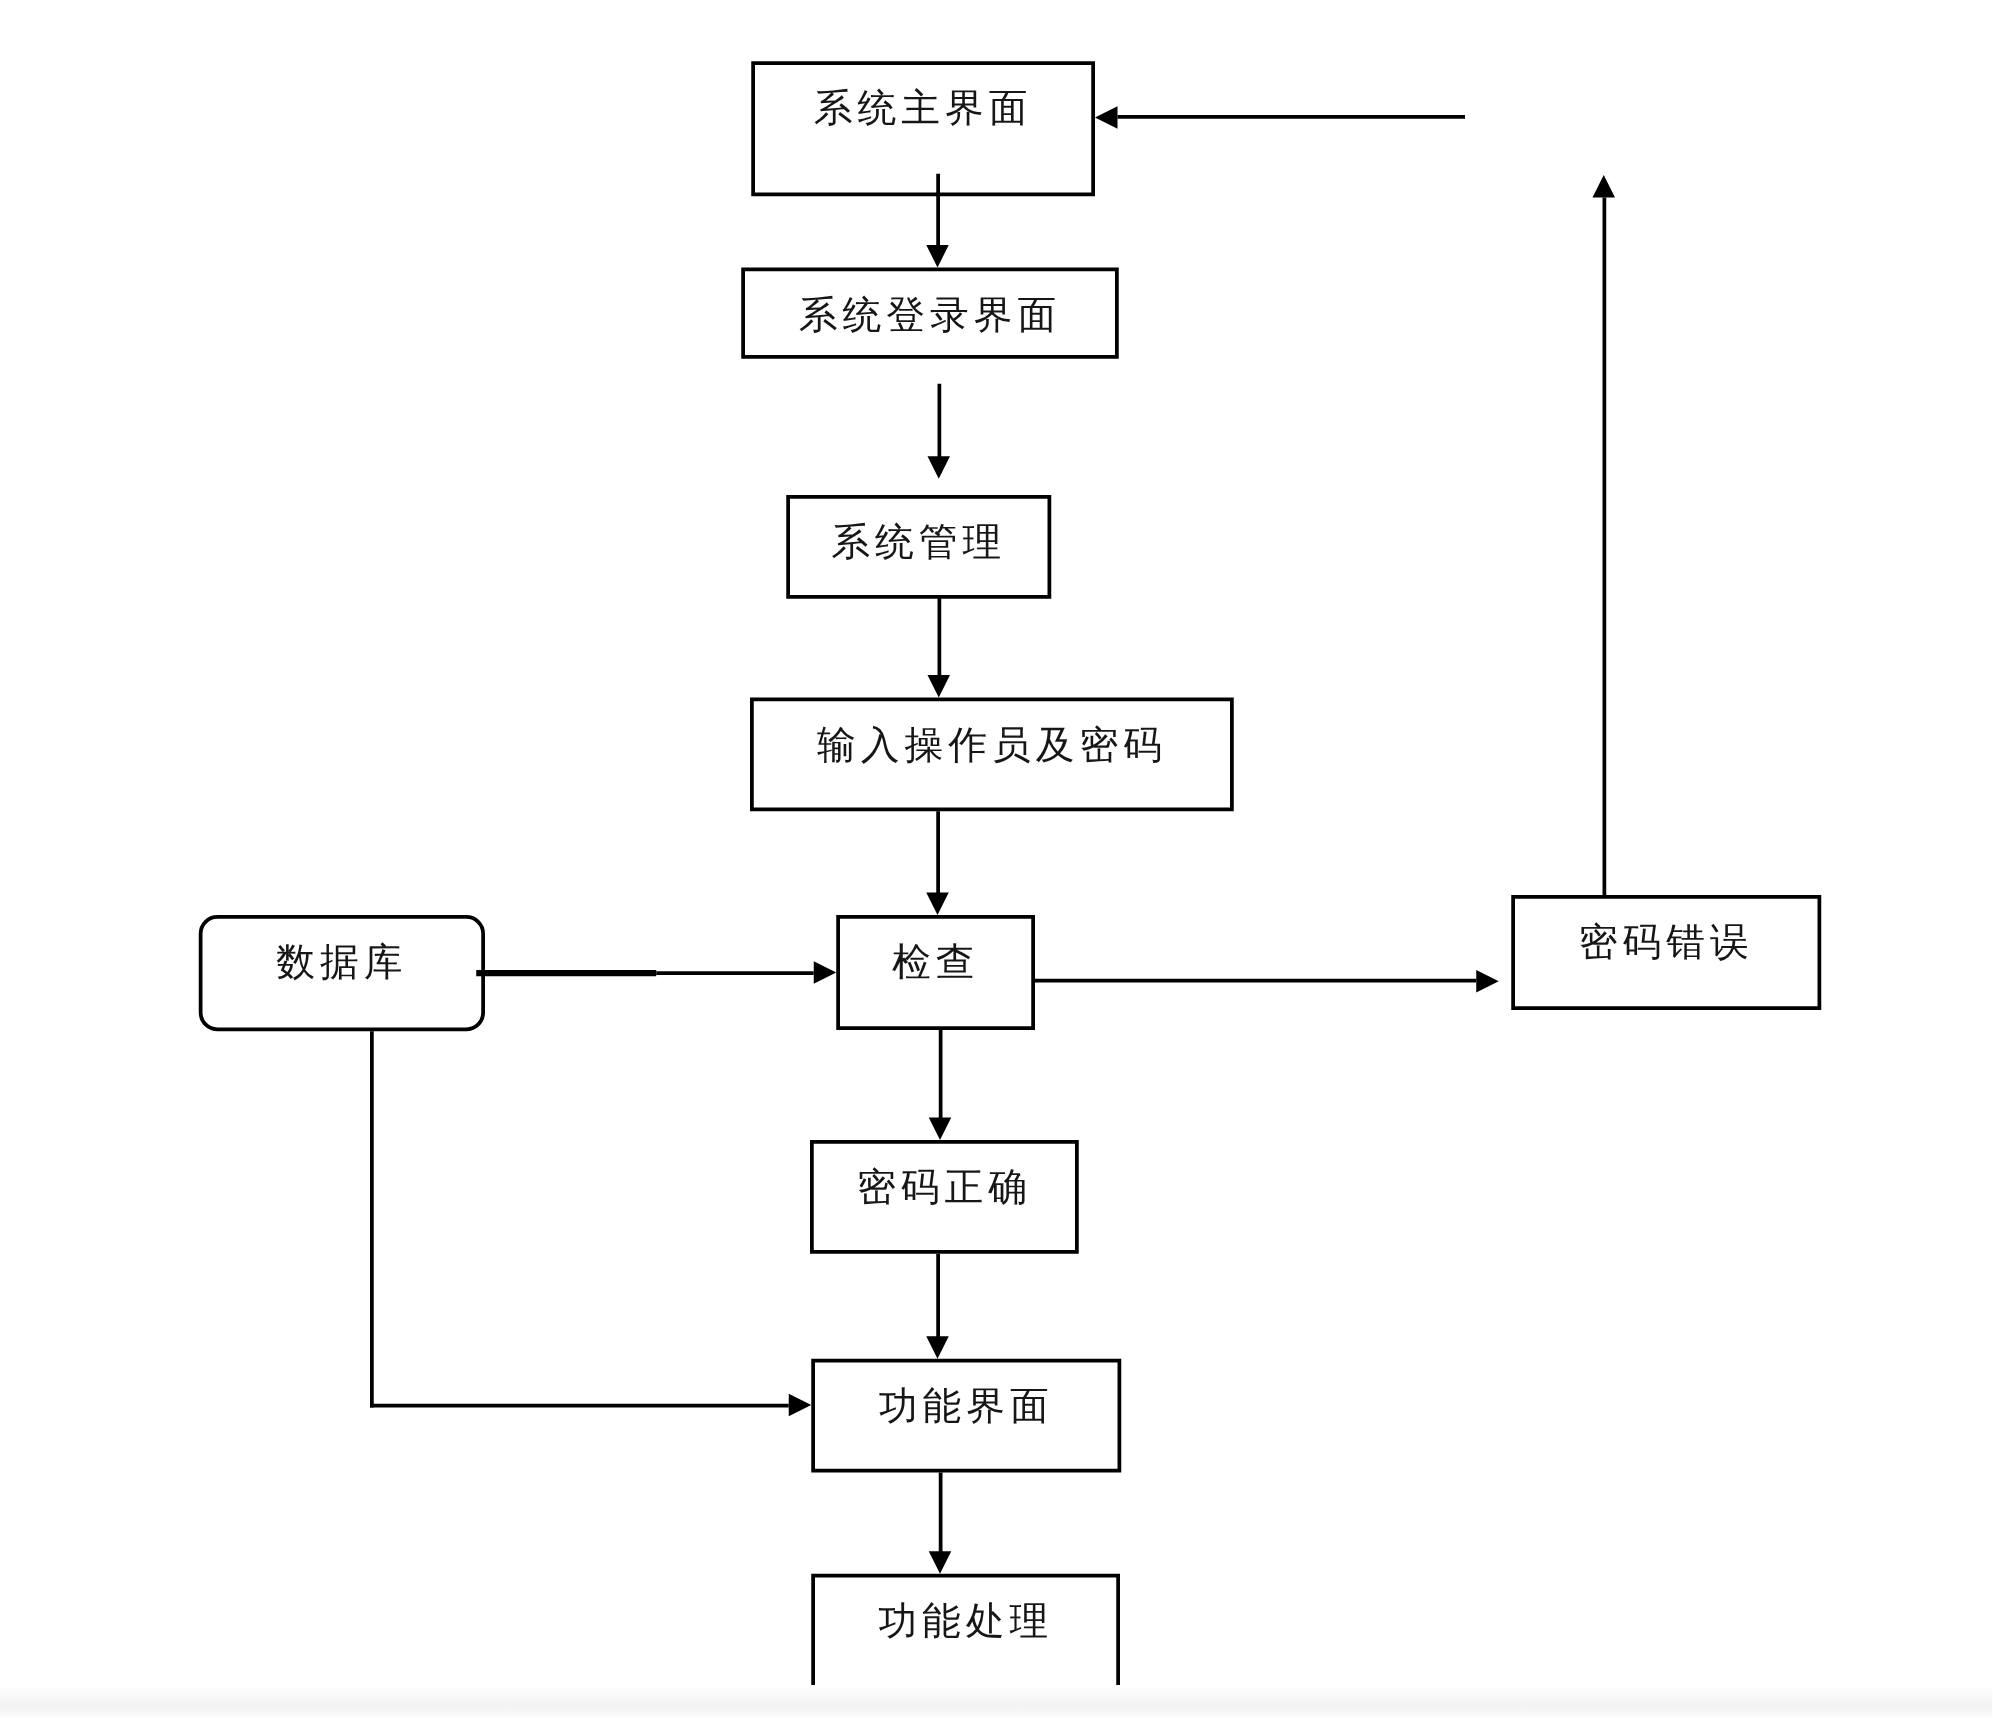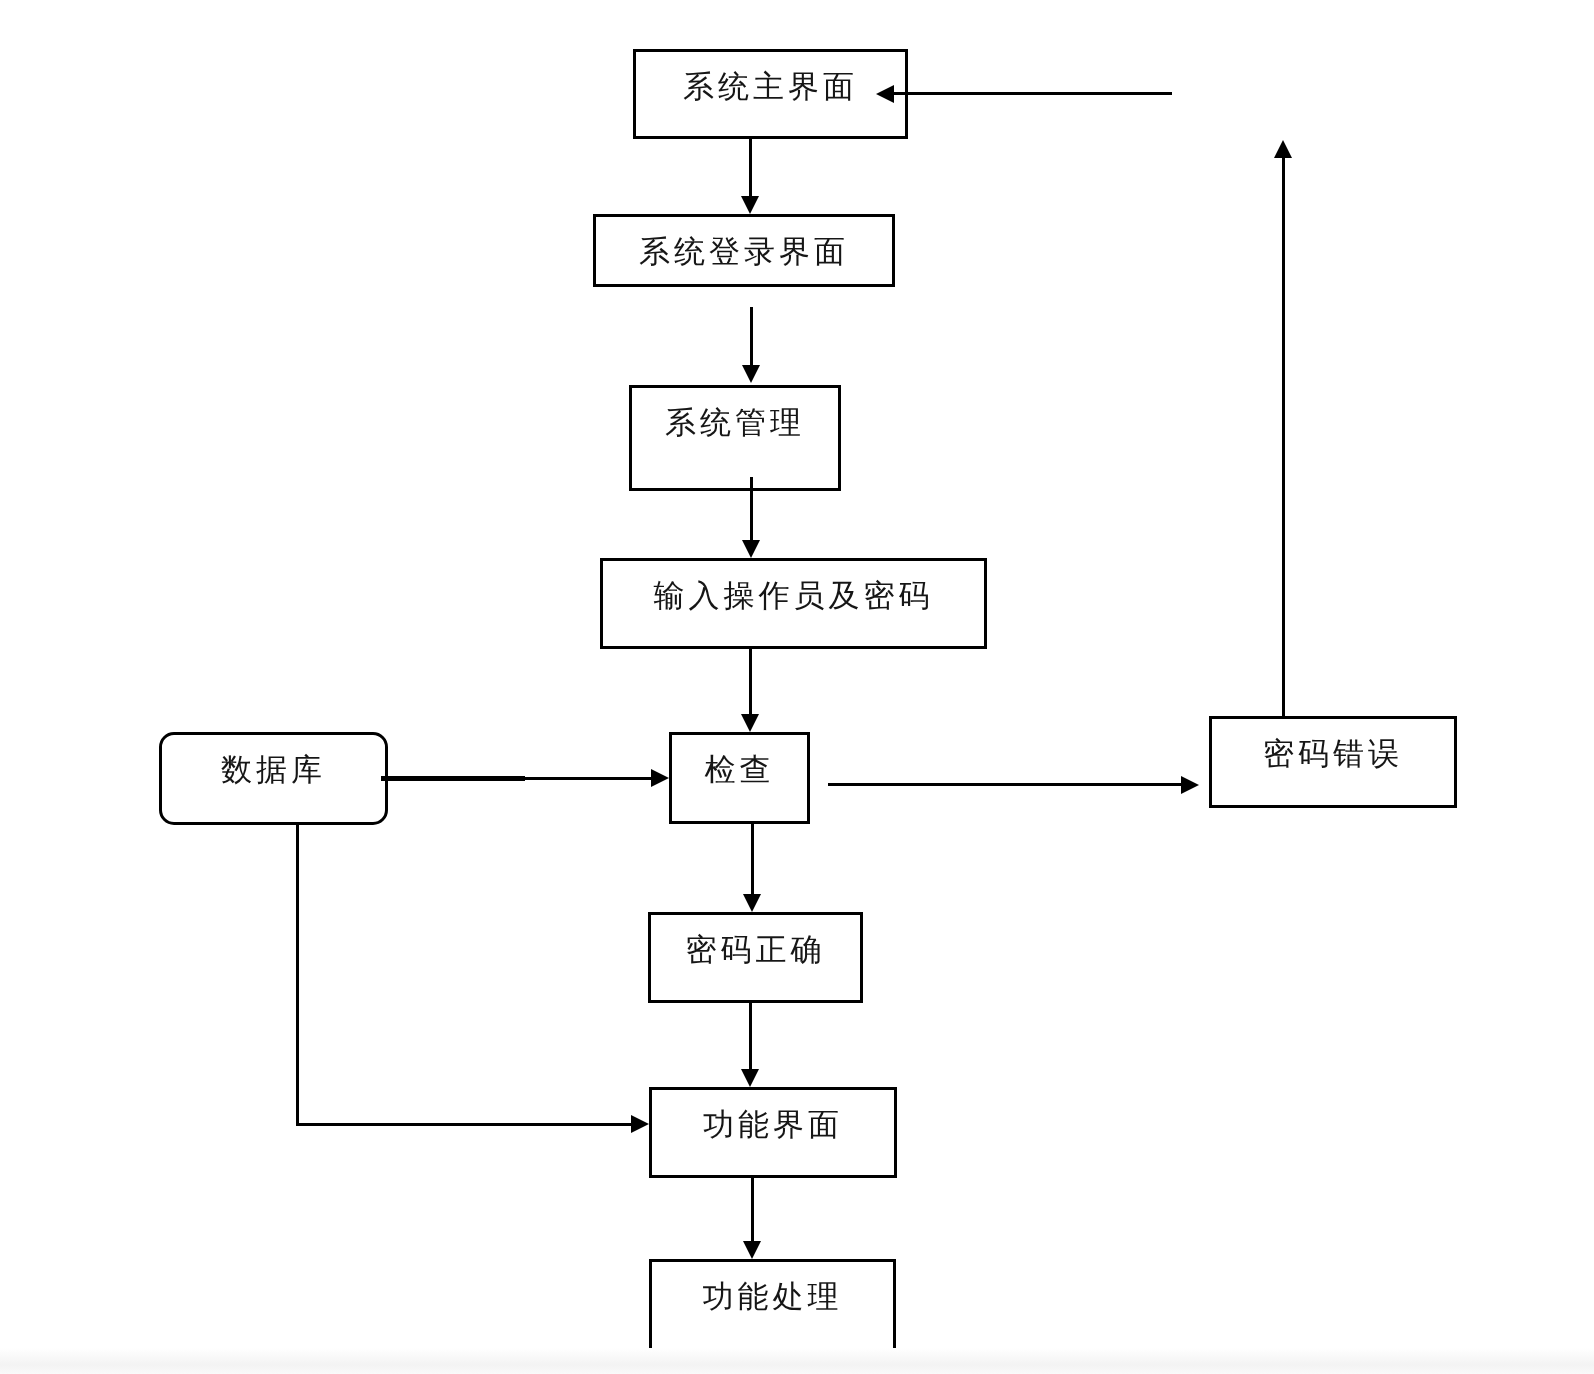--- a/index.html
+++ b/index.html
@@ -74,42 +74,42 @@
     width: 1594px;
     height: 26px;
     background: linear-gradient(to bottom, #ffffff 0%, #f3f3f3 65%, #fafafa 100%);
   }
 </style>
 </head>
 <body>
 
 <div id="canvas">
 
-  <div class="node" style="left:601px; top:49px; width:275px; height:90px;margin-left:32px;">
+  <div class="node" style="left:601px; top:49px; width:275px; height:108px;">
     <span>系统主界面</span>
   </div>
 
 
   <div class="node" style="left:593px; top:214px; width:302px; height:73px;">
     <span>系统登录界面</span>
   </div>
 
-  <div class="node" style="left:629px; top:385px; width:212px; height:106px;">
+  <div class="node" style="left:629px; top:396px; width:212px; height:83px;">
     <span>系统管理</span>
   </div>
 
   <div class="node" style="left:552px; top:558px; width:387px; height:91px;margin-left:48px;">
     <span>输入操作员及密码</span>
   </div>
 
   <div class="node" style="left:159px; top:732px; width:229px; height:93px;border-radius:15px;">
     <span>数据库</span>
   </div>
 
-  <div class="node" style="left:669px; top:732px; width:141px; height:92px;">
+  <div class="node" style="left:669px; top:732px; width:159px; height:92px;">
     <span>检查</span>
   </div>
 
   <div class="node" style="left:1209px; top:716px; width:248px; height:92px;">
     <span>密码错误</span>
   </div>
 
   <div class="node" style="left:648px; top:912px; width:215px; height:91px;">
     <span>密码正确</span>
   </div>

